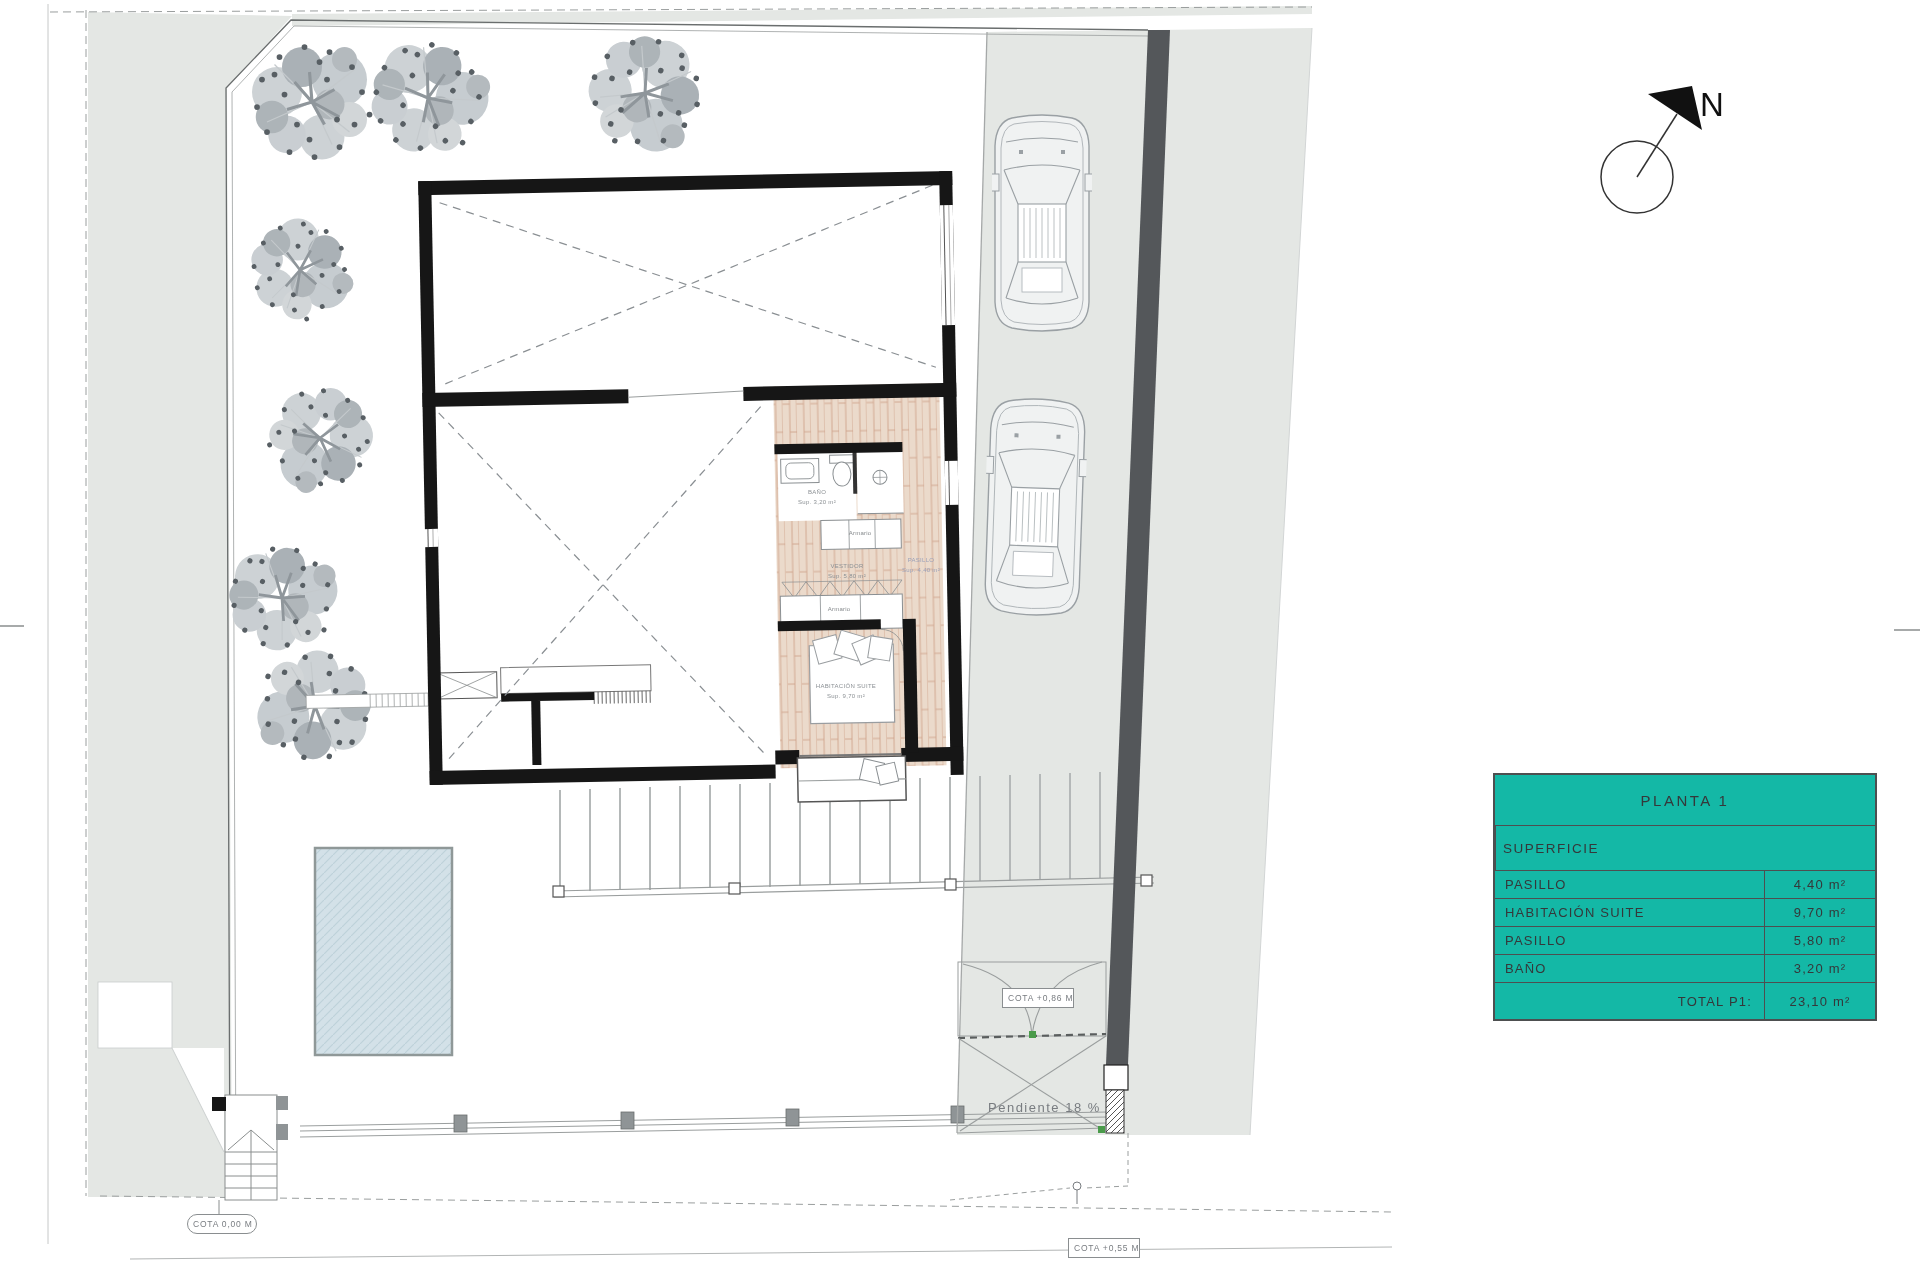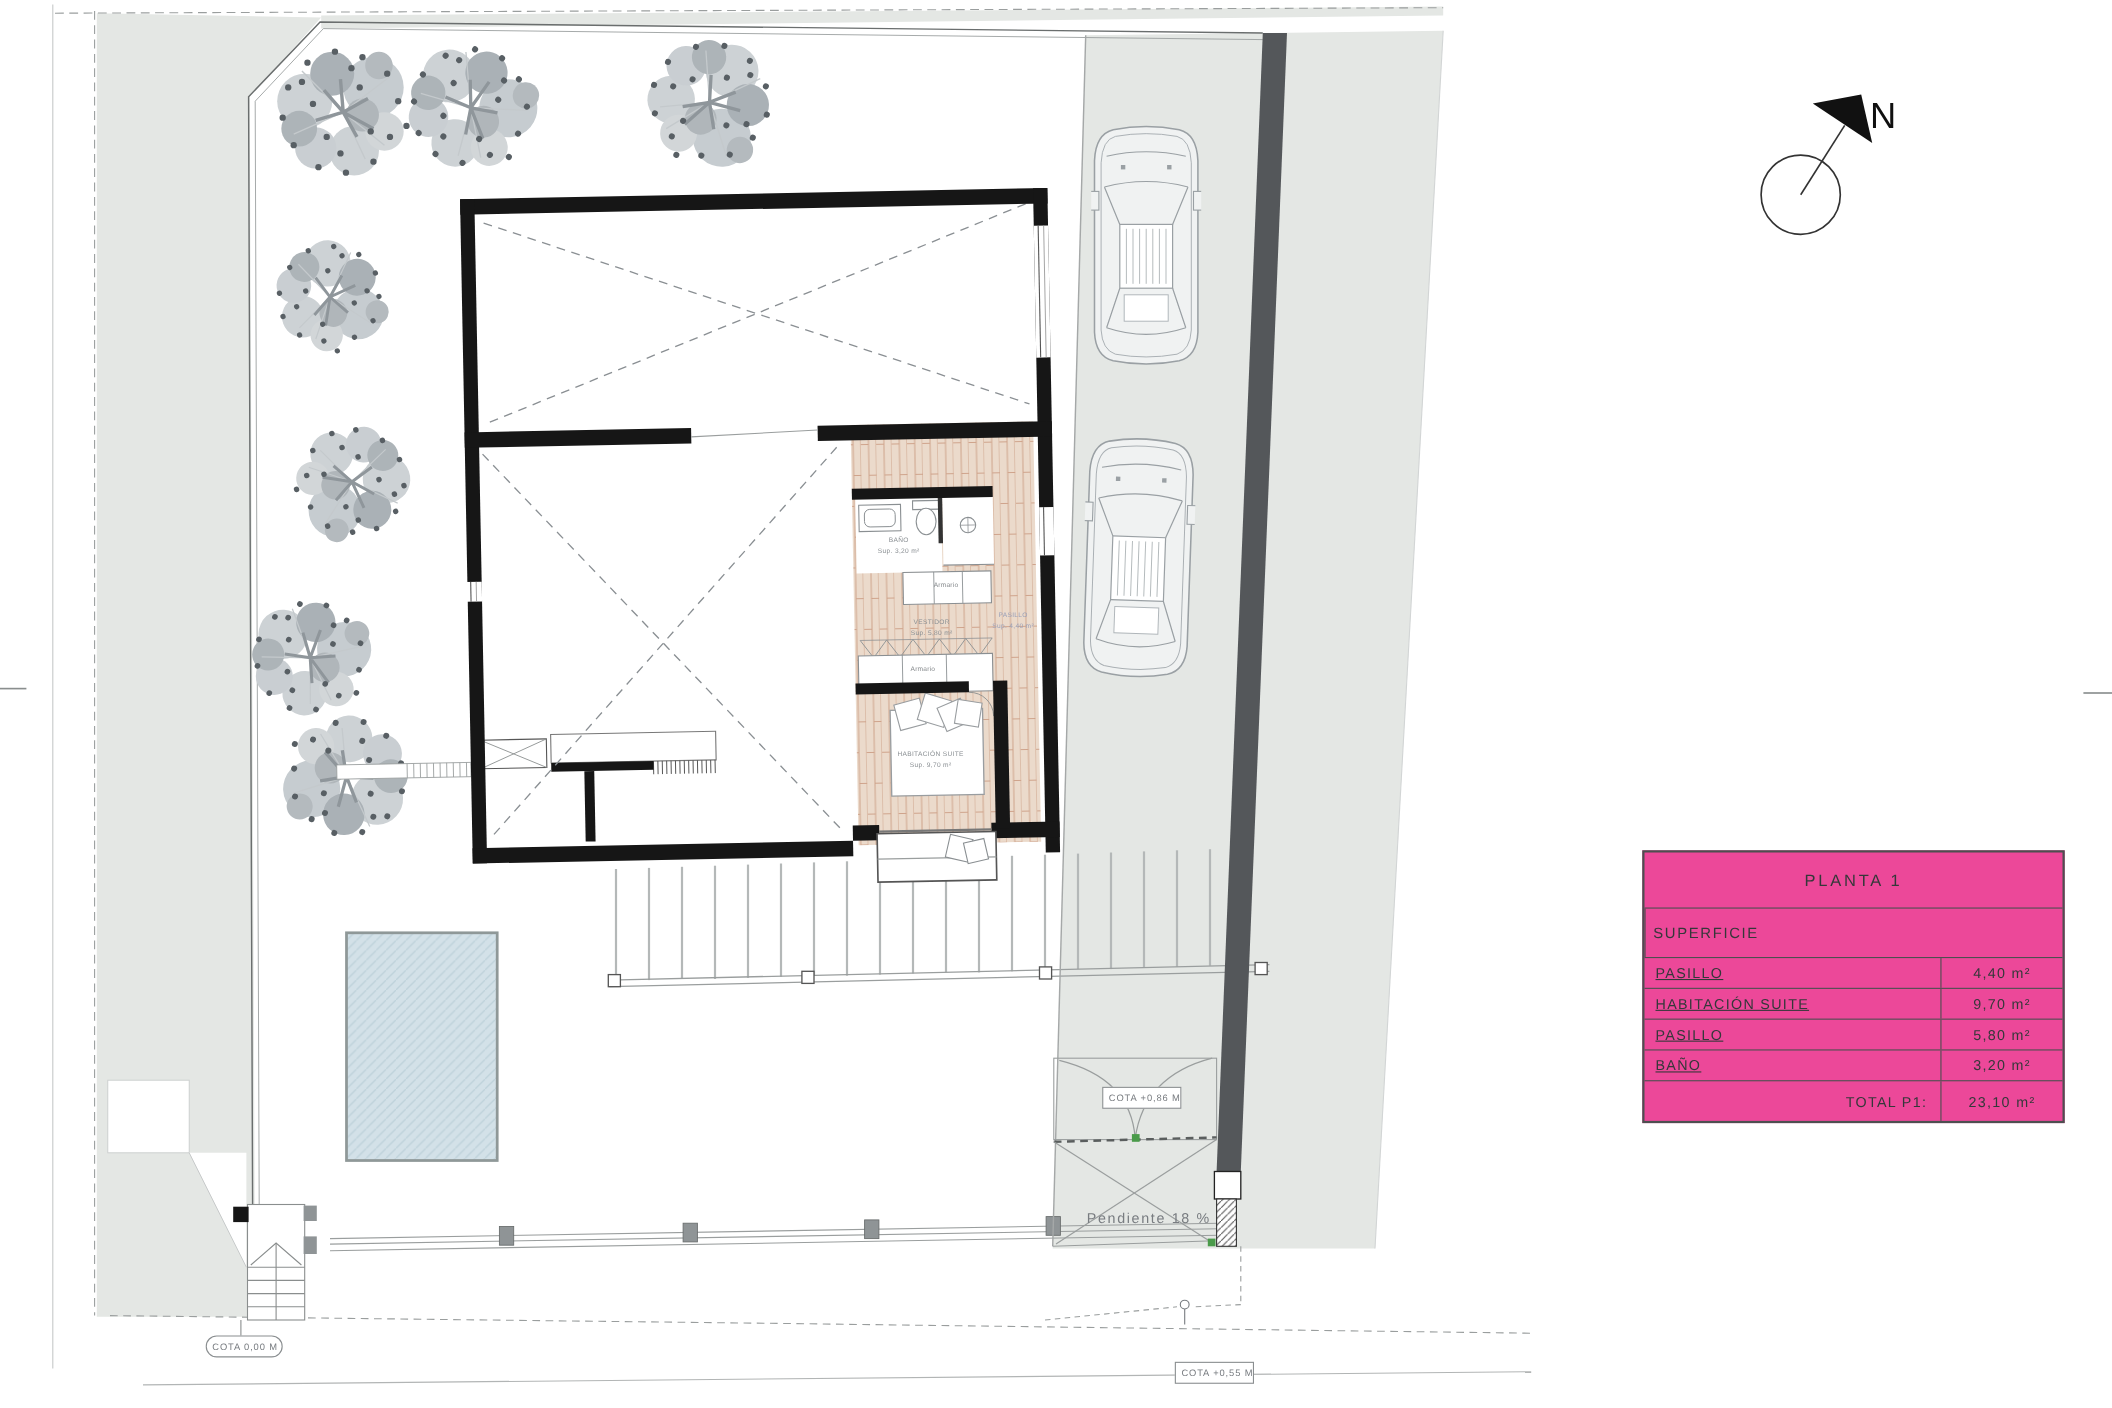--- a/index.html
+++ b/index.html
@@ -8,28 +8,28 @@
   .canvas svg{position:absolute;left:0;top:0;}
   .cota-box{position:absolute;background:#fff;border:1px solid #8a8e90;color:#787c80;
             font-size:8.5px;letter-spacing:.8px;padding:4px 5px;text-align:center;white-space:nowrap;}
   .slope-label{position:absolute;font-size:13px;letter-spacing:1.5px;color:#787c80;white-space:nowrap;}
   .room-label{position:absolute;font-size:6px;line-height:1.6;letter-spacing:.3px;color:#8b9094;
               text-align:center;white-space:pre-line;}
   .room-label.hall{color:#9aa0b8;}
   .armario-label{position:absolute;font-size:6px;color:#85898c;text-align:center;letter-spacing:.2px;}
   .north-n{position:absolute;font-size:33px;color:#101010;}
   
-  .surface-table{position:absolute;left:1493px;top:773px;width:380px;background:#ec4899;
+  .surface-table{position:absolute;left:1493px;top:773px;width:380px;background:#14b8a6;
                  border:2px solid #4d4f50;color:#35383a;}
   .st-title{height:50px;display:flex;align-items:center;justify-content:center;
             font-size:15px;letter-spacing:2.5px;border-bottom:1.5px solid #4d4f50;}
   .st-head{height:44px;display:flex;border-bottom:1.5px solid #4d4f50;font-size:13.5px;letter-spacing:1.5px;}
   .st-head .c1{flex:1;display:flex;align-items:center;justify-content:center;}
   .st-row{height:27px;display:flex;border-bottom:1.2px solid #4d4f50;font-size:13px;letter-spacing:1.2px;}
-  .st-row .c1{flex:1;display:flex;align-items:center;padding-left:10px;text-decoration:underline;}
+  .st-row .c1{flex:1;display:flex;align-items:center;padding-left:10px;}
   .st-total{height:36px;display:flex;font-size:13px;letter-spacing:1.2px;}
   .st-total .c1{flex:1;display:flex;align-items:center;justify-content:flex-end;padding-right:12px;}
   .c2{width:110px;border-left:1.2px solid #4d4f50;display:flex;align-items:center;justify-content:center;}
 </style>
 </head>
 <body>
 
 <div class="canvas">
 <svg width="1920" height="1280" viewBox="0 0 1920 1280">
   <defs>

